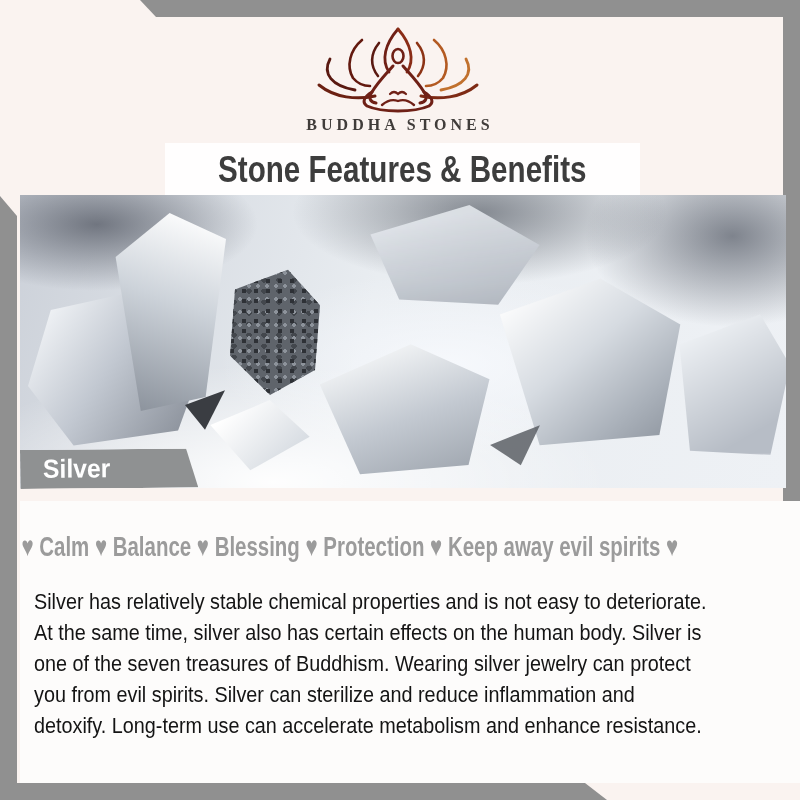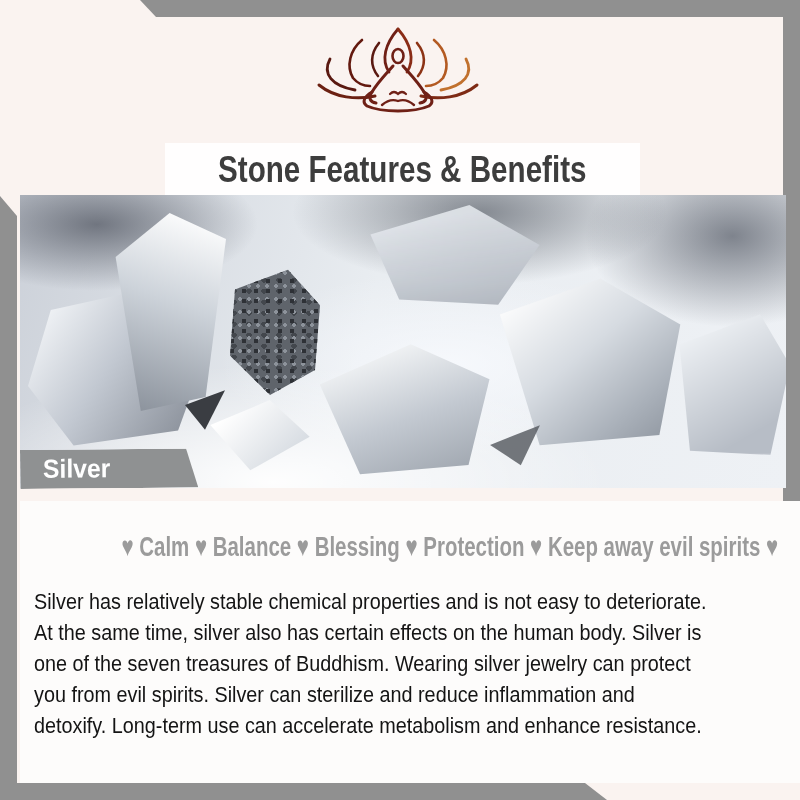--- a/index.html
+++ b/index.html
@@ -83,21 +83,21 @@
     clip-path:polygon(0 0,166px 0,178px 39px,0 39px);
     transform:rotate(-.5deg);transform-origin:left top;
     display:flex;align-items:center;}
   .stone-label .t{color:#fff;font-weight:bold;font-size:26px;padding-left:24px;
     transform:scaleX(.95);transform-origin:left center;white-space:nowrap;}
 
   
   .content-box{left:20px;top:501px;width:780px;height:282px;background:var(--card_bg);}
 
   
-  .benefits{left:0;top:527px;width:800px;height:40px;display:flex;align-items:center;justify-content:flex-start;}
+  .benefits{left:0;top:527px;width:800px;height:40px;display:flex;align-items:center;justify-content:flex-end;}
   .benefits .t{font-size:28px;font-weight:bold;color:var(--benefits_gray);white-space:nowrap;
     transform:scaleX(.73);}
 
   
   .description{left:34px;top:586px;width:840px;
     transform:scaleX(.88);transform-origin:left top;}
   .description div{font-size:22.5px;line-height:31px;color:var(--body_text);white-space:nowrap;}
 </style>
 </head>
 <body>
@@ -125,20 +125,21 @@
       <path d="M83,2 C96,17 100,33 92,45" stroke="#8a2c16" stroke-width="2.8"></path>
 
       <ellipse cx="83" cy="29" rx="5.5" ry="7" stroke="#6f2016" stroke-width="2.6"></ellipse>
       <path d="M78,39 C71,47 63,55 57,65 C53,71 55,75 61,76" stroke="#6f2016" stroke-width="3"></path>
       <path d="M88,39 C95,47 103,55 109,65 C113,71 111,75 105,76" stroke="#6f2016" stroke-width="3"></path>
       <path d="M57,65 C50,69 46,75 52,79 C61,83 72,84 83,84 C94,84 105,83 114,79 C120,75 116,69 109,65" stroke="#6f2016" stroke-width="3"></path>
       <path d="M67,78 Q75,71 83,74 Q91,71 99,78" stroke="#6f2016" stroke-width="2.4"></path>
       <path d="M75,67 Q79,63 83,67 Q87,63 91,67" stroke="#6f2016" stroke-width="2.2"></path>
     </g>
   </svg>
+  <div class="brand-name">BUDDHA STONES</div>
 </div>
 
 <div class="abs title-band">
   <span class="t">Stone Features &amp; Benefits</span>
 </div>
 
 <div class="abs photo">
   <div class="shard s7"></div>
   <div class="shard s5"></div>
   <div class="shard s6"></div>

